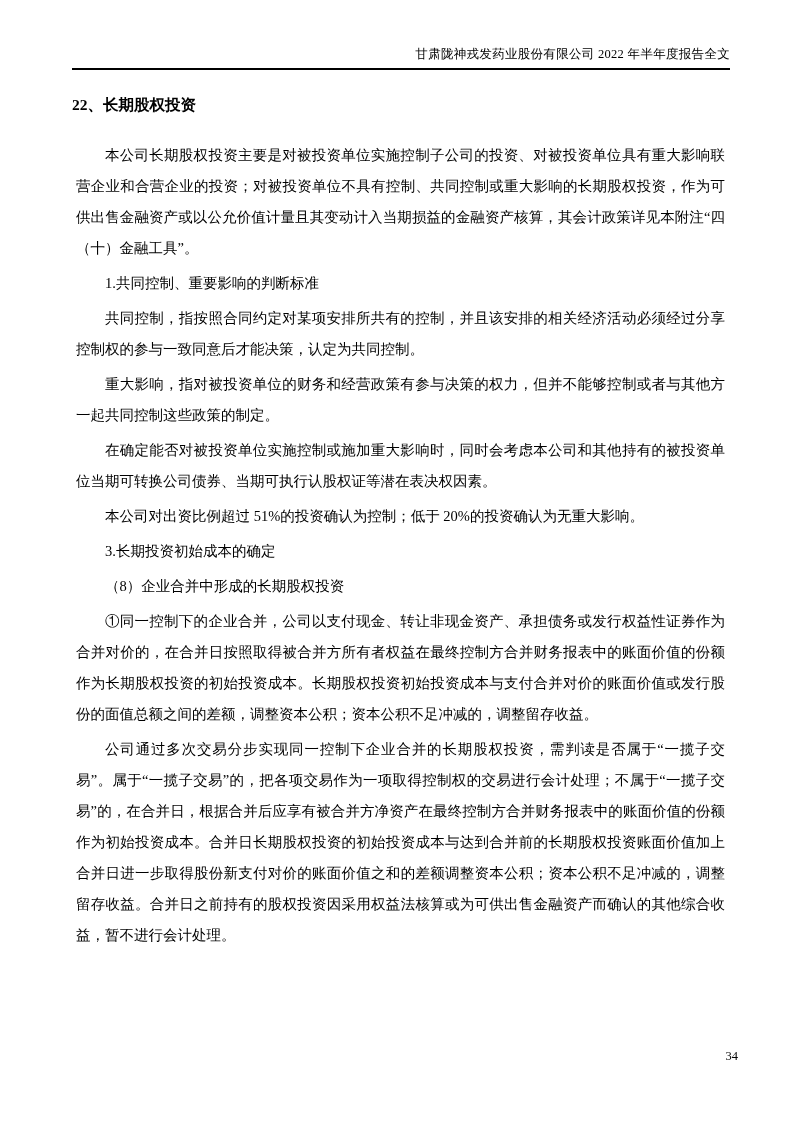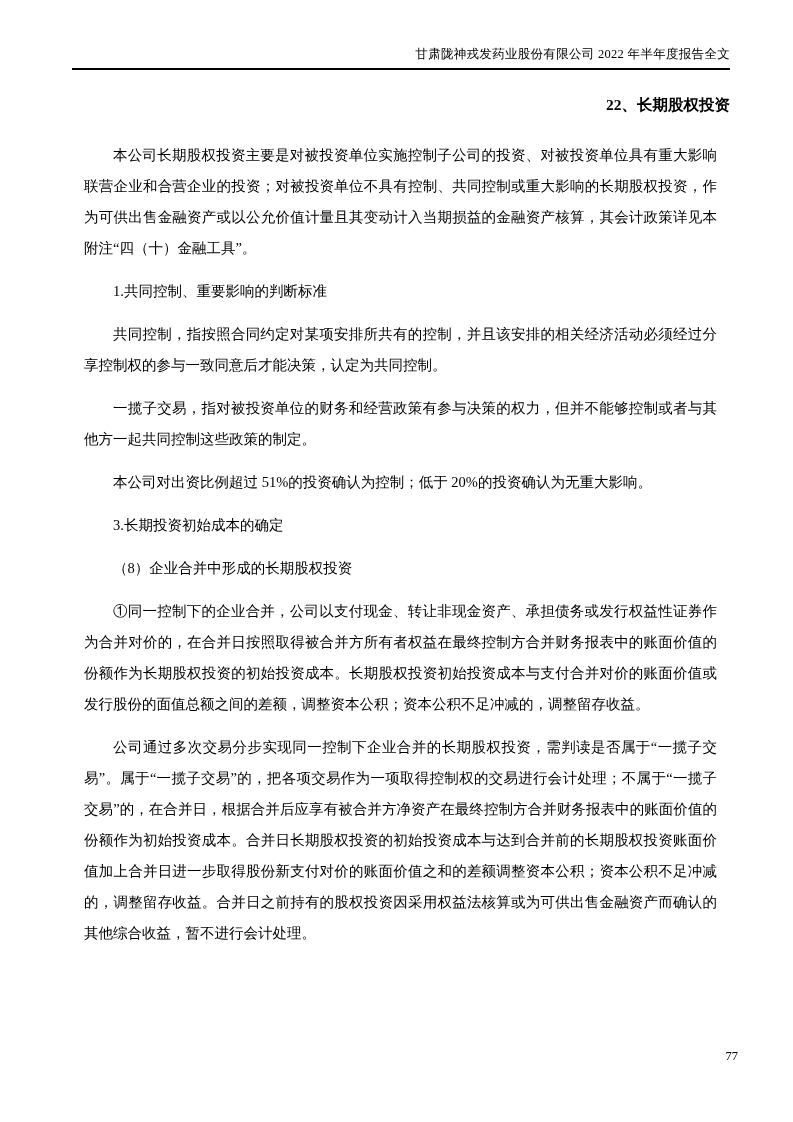--- a/index.html
+++ b/index.html
@@ -26,27 +26,26 @@
     font-size: 12.5px;
     line-height: 16px;
     letter-spacing: 0.3px;
     white-space: nowrap;
   }
   .section-title {
     margin: 24px 63px 0 72px;
     font-size: 15.5px;
     font-weight: bold;
     line-height: 22px;
-    text-align: right;
   }
   .content {
     margin: 24px 64px 0 72px;
   }
   .para {
-    margin: 12px;
+    margin: 4px;
     font-size: 14.5px;
     line-height: 31px;
     text-align: justify;
     text-indent: 2em;
     word-break: break-all;
   }
   .page-number {
     position: absolute;
     right: 55px;
     bottom: 58px;
@@ -61,23 +60,24 @@
   <div class="page-header">
     <span>甘肃陇神戎发药业股份有限公司 2022 年半年度报告全文</span>
   </div>
 
   <h2 class="section-title">22、长期股权投资</h2>
 
   <div class="content">
     <p class="para">本公司长期股权投资主要是对被投资单位实施控制子公司的投资、对被投资单位具有重大影响联营企业和合营企业的投资；对被投资单位不具有控制、共同控制或重大影响的长期股权投资，作为可供出售金融资产或以公允价值计量且其变动计入当期损益的金融资产核算，其会计政策详见本附注“四（十）金融工具”。</p>
     <p class="para">1.共同控制、重要影响的判断标准</p>
     <p class="para">共同控制，指按照合同约定对某项安排所共有的控制，并且该安排的相关经济活动必须经过分享控制权的参与一致同意后才能决策，认定为共同控制。</p>
-    <p class="para">一揽子交易，指对被投资单位的财务和经营政策有参与决策的权力，但并不能够控制或者与其他方一起共同控制这些政策的制定。</p>
+    <p class="para">重大影响，指对被投资单位的财务和经营政策有参与决策的权力，但并不能够控制或者与其他方一起共同控制这些政策的制定。</p>
+    <p class="para">在确定能否对被投资单位实施控制或施加重大影响时，同时会考虑本公司和其他持有的被投资单位当期可转换公司债券、当期可执行认股权证等潜在表决权因素。</p>
     <p class="para">本公司对出资比例超过 51%的投资确认为控制；低于 20%的投资确认为无重大影响。</p>
     <p class="para">3.长期投资初始成本的确定</p>
     <p class="para">（8）企业合并中形成的长期股权投资</p>
     <p class="para">①同一控制下的企业合并，公司以支付现金、转让非现金资产、承担债务或发行权益性证券作为合并对价的，在合并日按照取得被合并方所有者权益在最终控制方合并财务报表中的账面价值的份额作为长期股权投资的初始投资成本。长期股权投资初始投资成本与支付合并对价的账面价值或发行股份的面值总额之间的差额，调整资本公积；资本公积不足冲减的，调整留存收益。</p>
     <p class="para">公司通过多次交易分步实现同一控制下企业合并的长期股权投资，需判读是否属于“一揽子交易”。属于“一揽子交易”的，把各项交易作为一项取得控制权的交易进行会计处理；不属于“一揽子交易”的，在合并日，根据合并后应享有被合并方净资产在最终控制方合并财务报表中的账面价值的份额作为初始投资成本。合并日长期股权投资的初始投资成本与达到合并前的长期股权投资账面价值加上合并日进一步取得股份新支付对价的账面价值之和的差额调整资本公积；资本公积不足冲减的，调整留存收益。合并日之前持有的股权投资因采用权益法核算或为可供出售金融资产而确认的其他综合收益，暂不进行会计处理。</p>
   </div>
 
-  <div class="page-number">77</div>
+  <div class="page-number">34</div>
 
 </div>
 
 </body></html>

